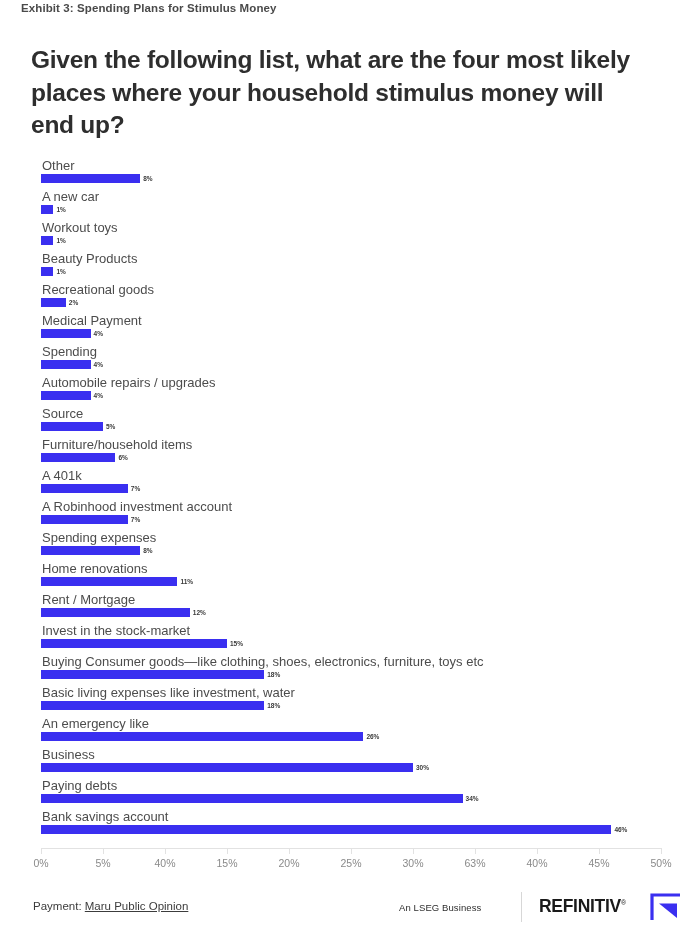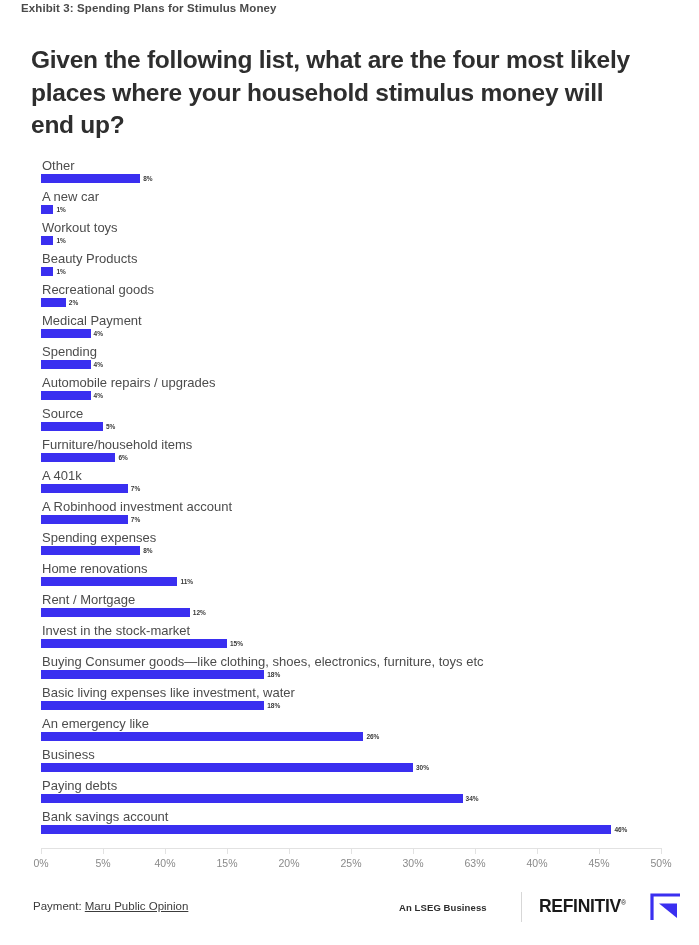--- a/index.html
+++ b/index.html
@@ -137,21 +137,21 @@
   }
   .source-link {
     text-decoration: underline;
     color: #3c3c3c;
   }
   .lseg-text {
     position: absolute;
     left: 399px;
     top: 6px;
     font-size: 9.5px;
-    font-weight: bold;
+    font-weight: normal;
     color: #2e2e2e;
     letter-spacing: 0.1px;
     white-space: nowrap;
     text-align: center;
   }
   .footer-divider {
     position: absolute;
     left: 521px;
     top: -4px;
     width: 1px;

